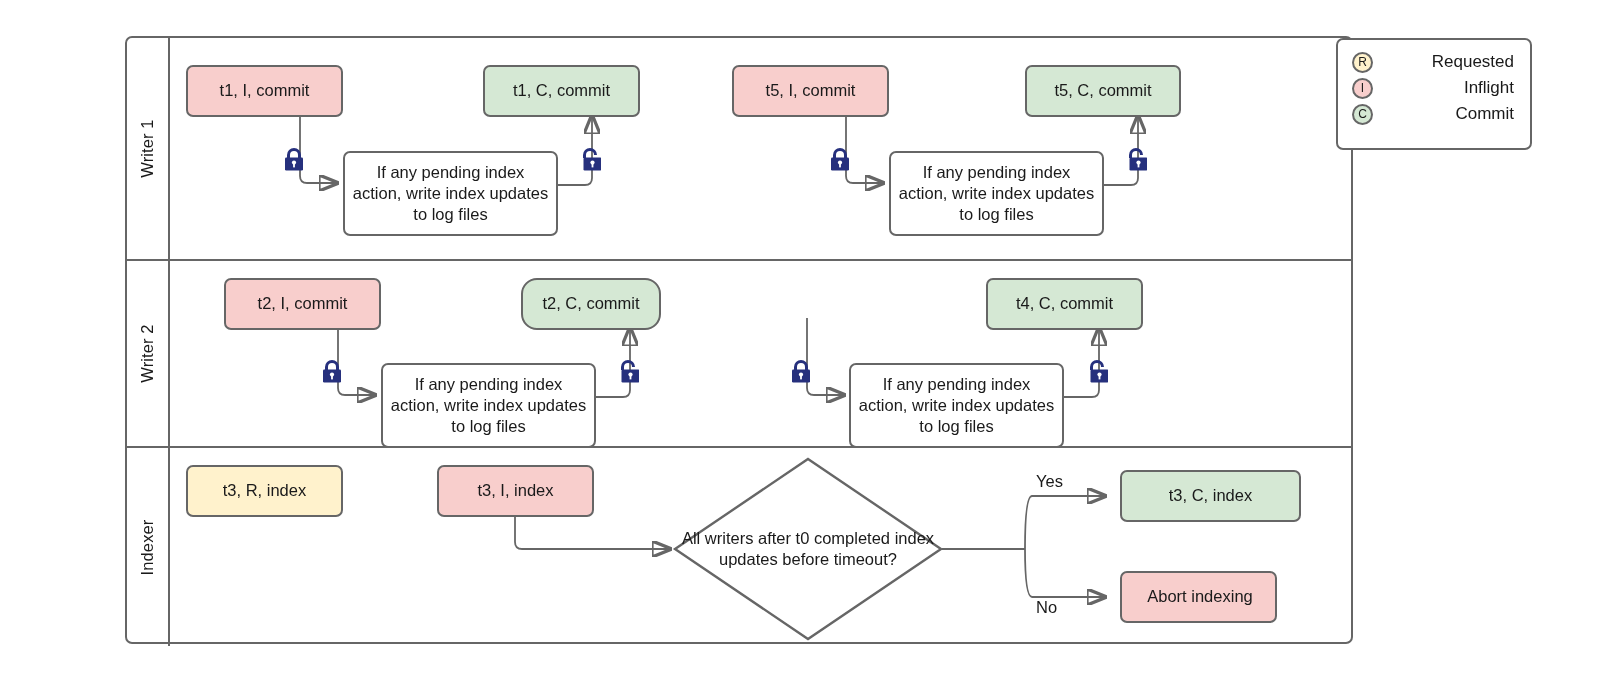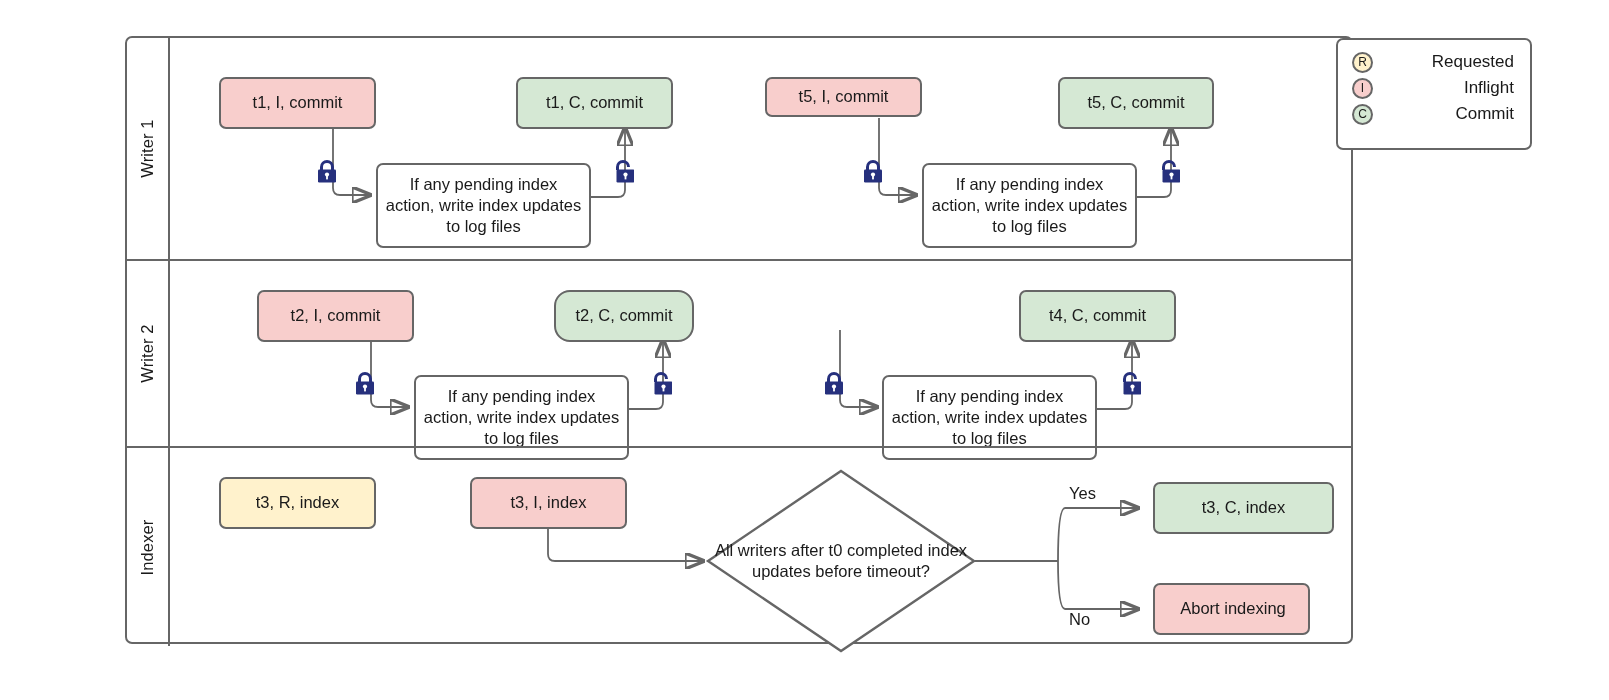--- a/index.html
+++ b/index.html
@@ -11,21 +11,21 @@
   .pool{position:absolute;left:125px;top:36px;width:1228px;height:608px;
         border:2.5px solid #666666;border-radius:7px;box-sizing:border-box;
         background:#ffffff;}
   .lane{position:absolute;left:0;width:100%;box-sizing:border-box;}
   .lane + .lane{border-top:2.5px solid #666666;}
   .lane-head{position:absolute;left:0;top:0;width:43px;height:100%;
              border-right:2.5px solid #666666;box-sizing:border-box;
              display:flex;align-items:center;justify-content:center;}
   .lane-head span{display:block;transform:rotate(-90deg);white-space:nowrap;
                   font-size:16.5px;color:#1a1a1a;letter-spacing:.1px;}
-  .lane-body{position:absolute;left:43px;top:12px;right:0;height:100%;margin-left:33px;}
+  .lane-body{position:absolute;left:43px;top:0;right:0;height:100%;}
 
   
   .node{position:absolute;box-sizing:border-box;border:2.2px solid #666666;
         border-radius:7px;display:flex;align-items:center;justify-content:center;
         text-align:center;font-size:16.5px;color:#1a1a1a;line-height:1.28;
         padding:3px 6px;}
   .n-inflight{background:#f8cecc;}
   .n-commit{background:#d5e8d4;}
   .n-requested{background:#fff2cc;}
   .n-plain{background:#ffffff;}
@@ -85,21 +85,21 @@
 
           <path d="M387,147 L415,147 Q422,147 422,140 L422,78" marker-end="url(#ah1)"></path>
 
           <path d="M676,68 L676,138 Q676,145 683,145 L713,145" marker-end="url(#ah1)"></path>
 
           <path d="M933,147 L961,147 Q968,147 968,140 L968,78" marker-end="url(#ah1)"></path>
         </svg>
 
         <div class="node n-inflight" style="left:16px;top:27px;width:157px;height:52px;">t1, I, commit</div>
         <div class="node n-commit" style="left:313px;top:27px;width:157px;height:52px;">t1, C, commit</div>
-        <div class="node n-inflight" style="left:562px;top:27px;width:157px;height:40px;">t5, I, commit</div>
+        <div class="node n-inflight" style="left:562px;top:27px;width:157px;height:52px;">t5, I, commit</div>
         <div class="node n-commit" style="left:855px;top:27px;width:156px;height:52px;">t5, C, commit</div>
 
         <div class="node n-plain" style="left:173px;top:113px;width:215px;height:85px;">If any pending index action, write index updates to log files</div>
         <div class="node n-plain" style="left:719px;top:113px;width:215px;height:85px;">If any pending index action, write index updates to log files</div>
 
         <div class="lock" style="left:113px;top:110px;">
           <svg viewBox="0 0 22 24" width="22" height="24">
             <path d="M5.5,10 V7 a5.5,5.5 0 0 1 11,0 V10" fill="none" stroke="#26307d" stroke-width="3"></path>
             <rect x="2" y="9.5" width="18" height="13" rx="1.2" fill="#26307d"></rect>
             <circle cx="11" cy="14.6" r="2.1" fill="#ffffff"></circle>

